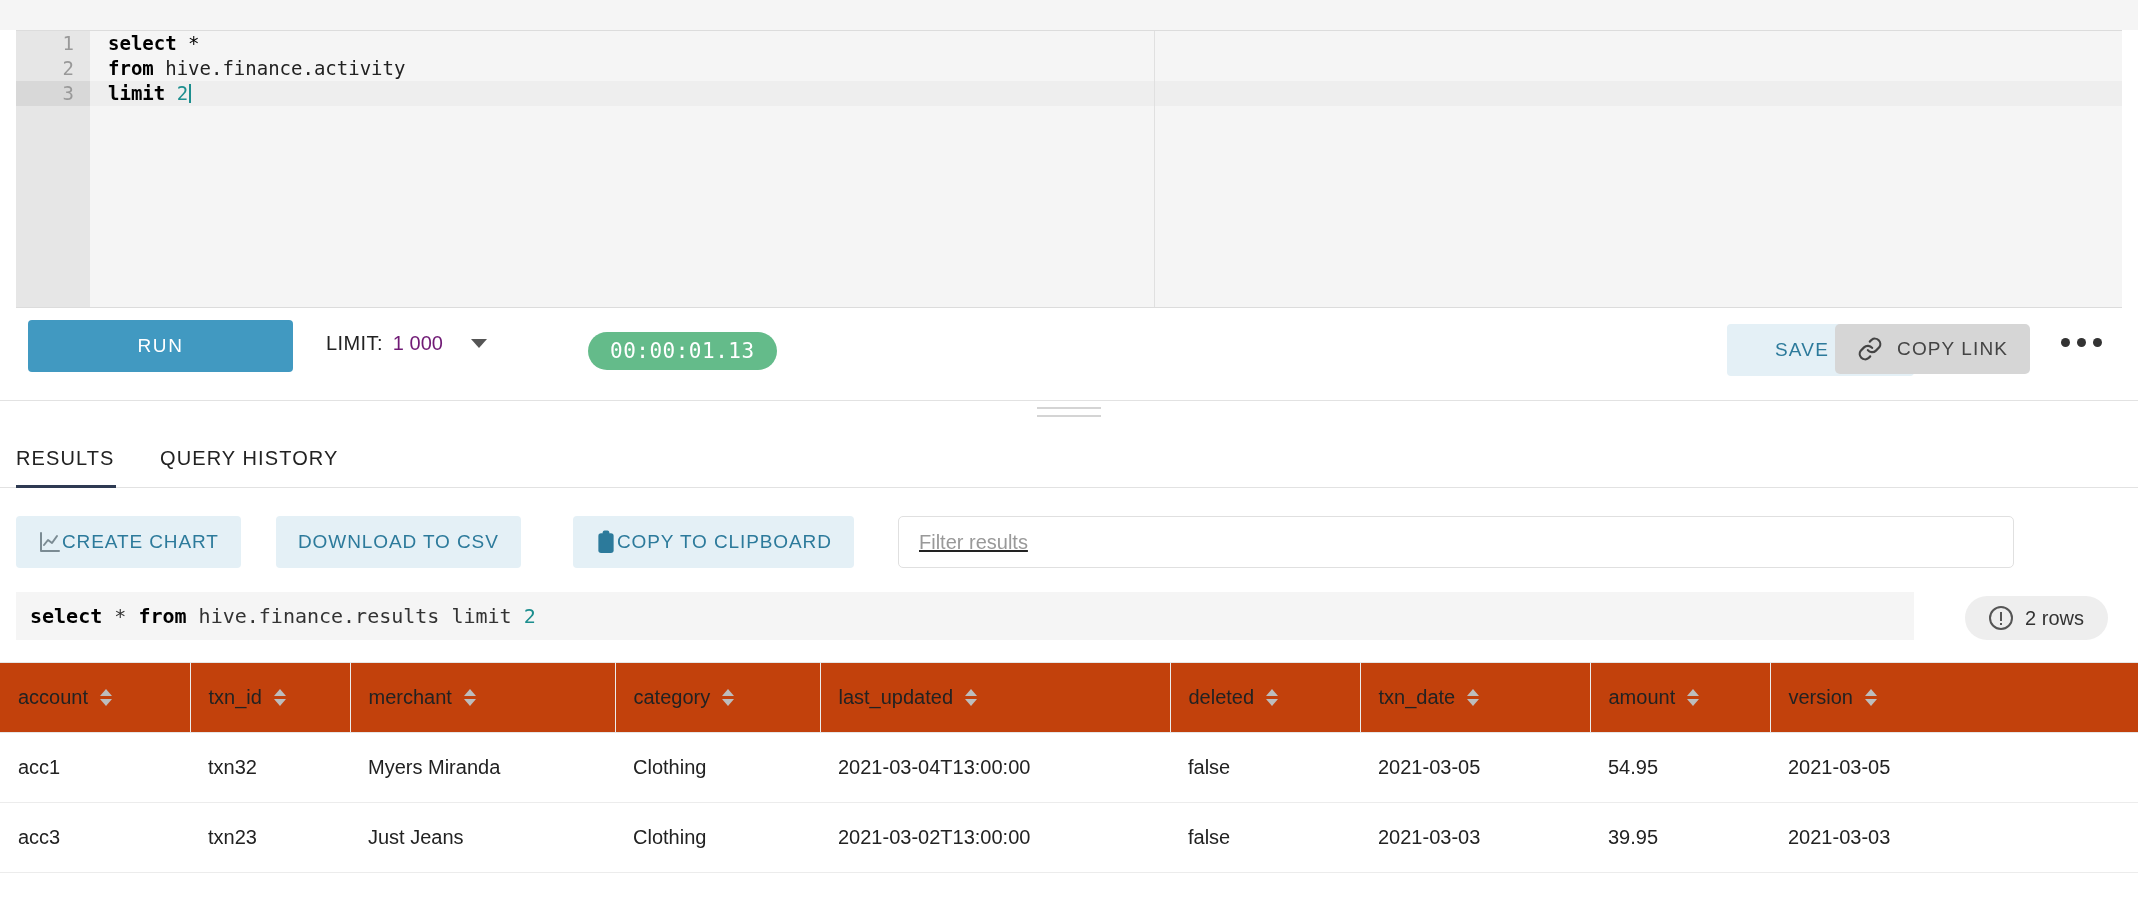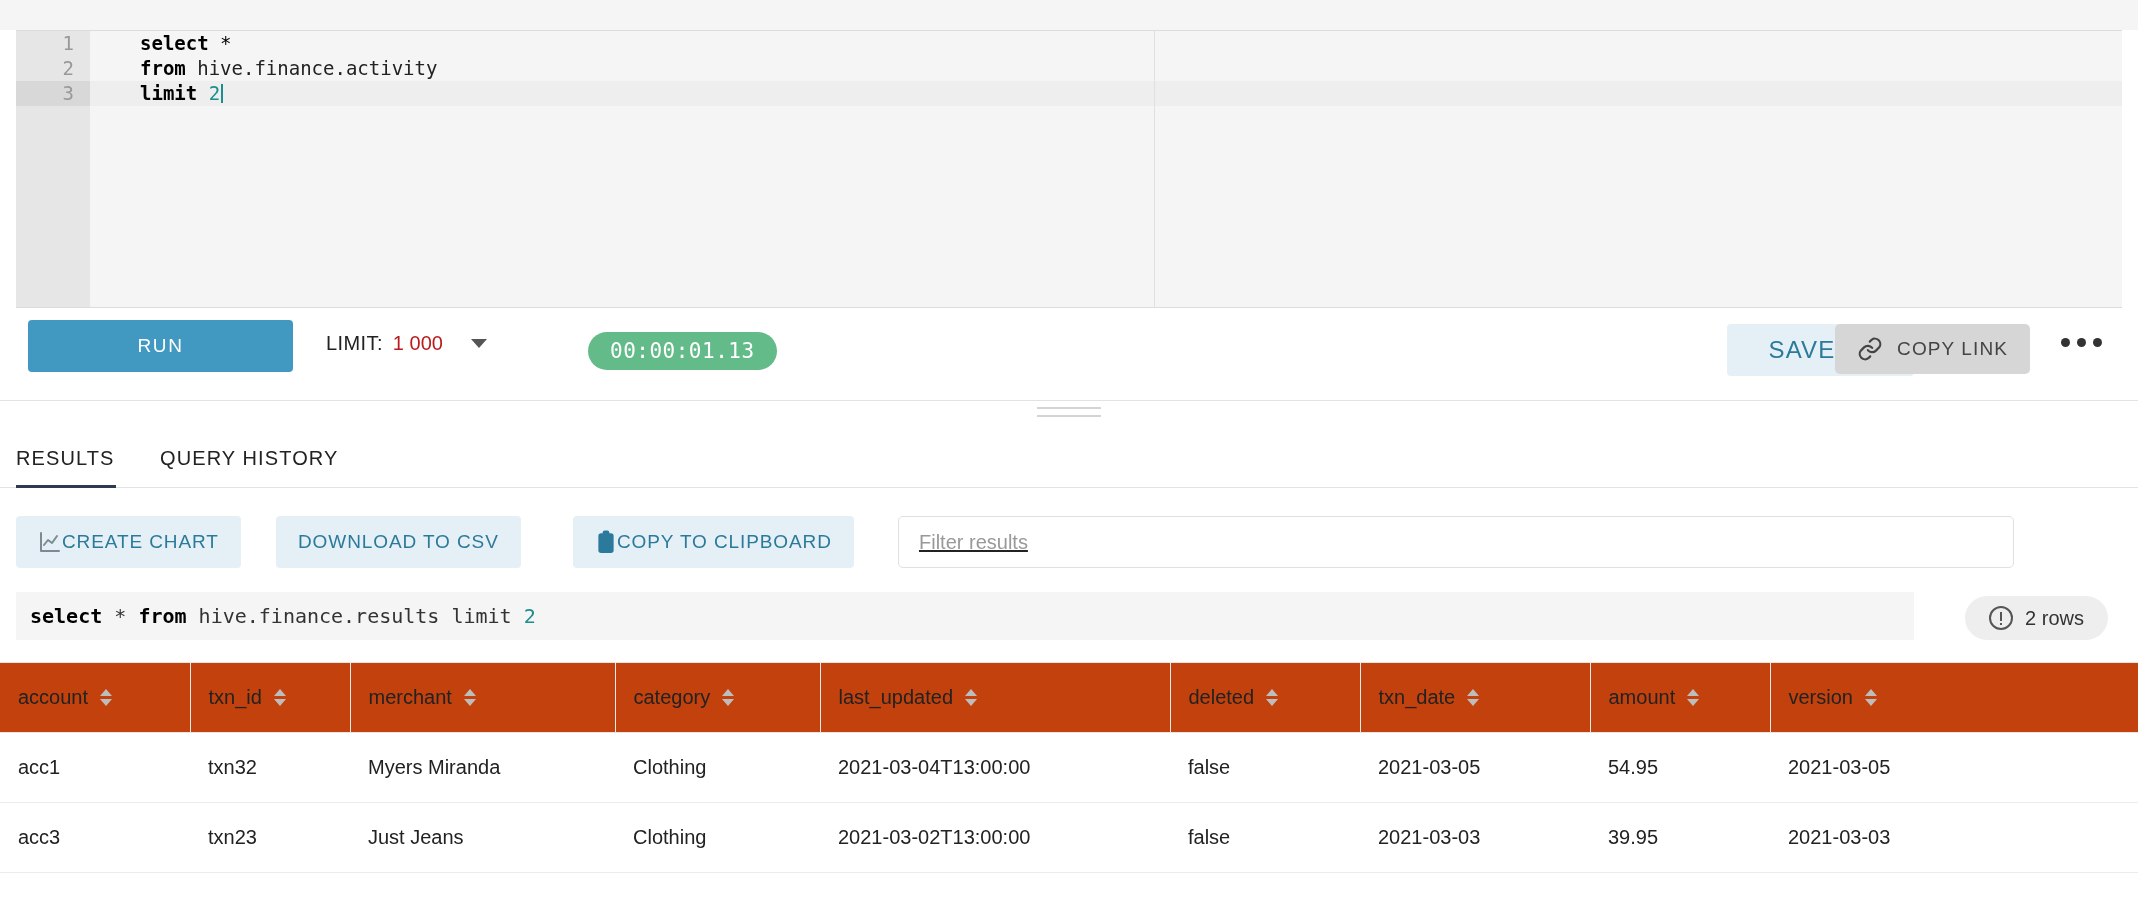--- a/index.html
+++ b/index.html
@@ -42,21 +42,20 @@
     background: #d8d8d8;
   }
   .ruler {
     position: absolute; left: 1138px; top: 0; width: 1px; height: 100%;
     background: #e0e0e0;
   }
   .code-area {
     position: absolute; left: 92px; top: 0; right: 0; height: 100%;
     font-family: "DejaVu Sans Mono", monospace;
     font-size: 19px;
-    margin-left: 32px;
   }
   .code-line { height: 25px; line-height: 25px; white-space: pre; color: #222; }
   .kw { font-weight: bold; color: #000; }
   .num { color: #1c8e8e; }
   .op { color: #000; }
   .caret {
     display: inline-block; width: 2px; height: 19px; background: #1c8e8e;
     vertical-align: -3px; margin-left: 1px;
   }
 
@@ -68,39 +67,39 @@
     position: absolute; left: 12px; top: 8px; width: 265px; height: 52px;
     background: #4199c1; color: #fff; border: none; border-radius: 4px;
     font-size: 19px; font-weight: 500; letter-spacing: 1.6px;
     cursor: pointer; font-family: "Liberation Sans", sans-serif;
   }
   .limit-group {
     position: absolute; left: 310px; top: 20px; display: flex;
     align-items: center; gap: 10px;
   }
   .limit-label { font-size: 20px; color: #222; letter-spacing: 0.4px; }
-  .limit-value { font-size: 20px; color: #b91c1c; }
+  .limit-value { font-size: 20px; color: #701a75; }
   .limit-caret {
     width: 0; height: 0; border-left: 8px solid transparent;
     border-right: 8px solid transparent; border-top: 9px solid #555;
     margin-left: 18px; cursor: pointer;
   }
   .timer-badge {
     position: absolute; left: 572px; top: 20px; height: 38px;
     background: #64bb8a; color: #fff; border-radius: 19px;
     display: flex; align-items: center; padding: 0 22px;
     font-family: "DejaVu Sans Mono", monospace; font-size: 21px; letter-spacing: 0.5px;
   }
   .save-group {
     position: absolute; right: 208px; top: 12px; height: 52px;
     display: flex; background: #e4f0f6; border-radius: 4px; overflow: hidden;
   }
   .save-btn {
     display: flex; align-items: center; justify-content: center;
-    width: 118px; color: #2c7a9b; font-size: 24px; font-weight: 500;
+    width: 118px; color: #2c7a9b; font-size: 19px; font-weight: 500;
     letter-spacing: 1.2px; cursor: pointer; padding-left: 32px;
   }
   .save-divider { width: 1px; background: #a9c9d8; margin: 7px 0; }
   .save-caret-btn {
     display: flex; align-items: center; justify-content: center;
     width: 68px; cursor: pointer;
   }
   .chev-down {
     width: 16px; height: 16px; border-right: 3px solid #2c5a70;
     border-bottom: 3px solid #2c5a70; transform: rotate(45deg) translate(-3px,-3px);

